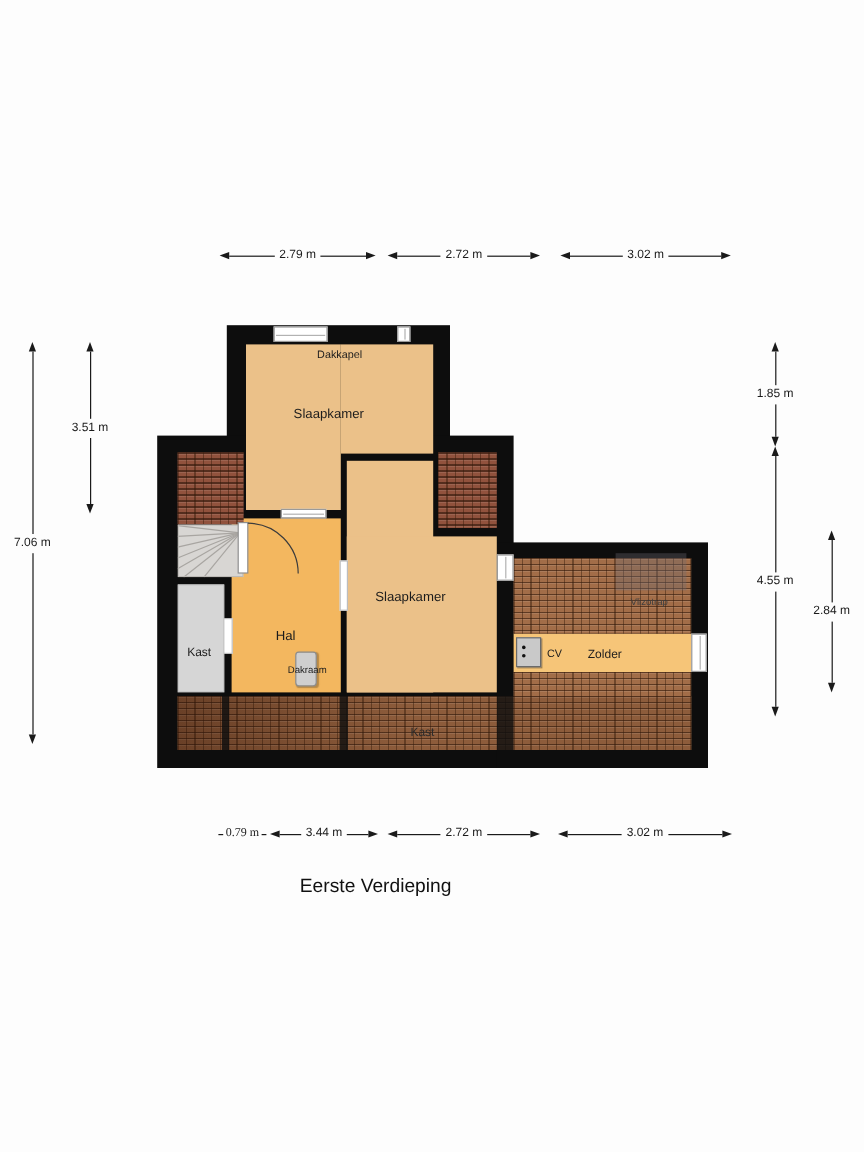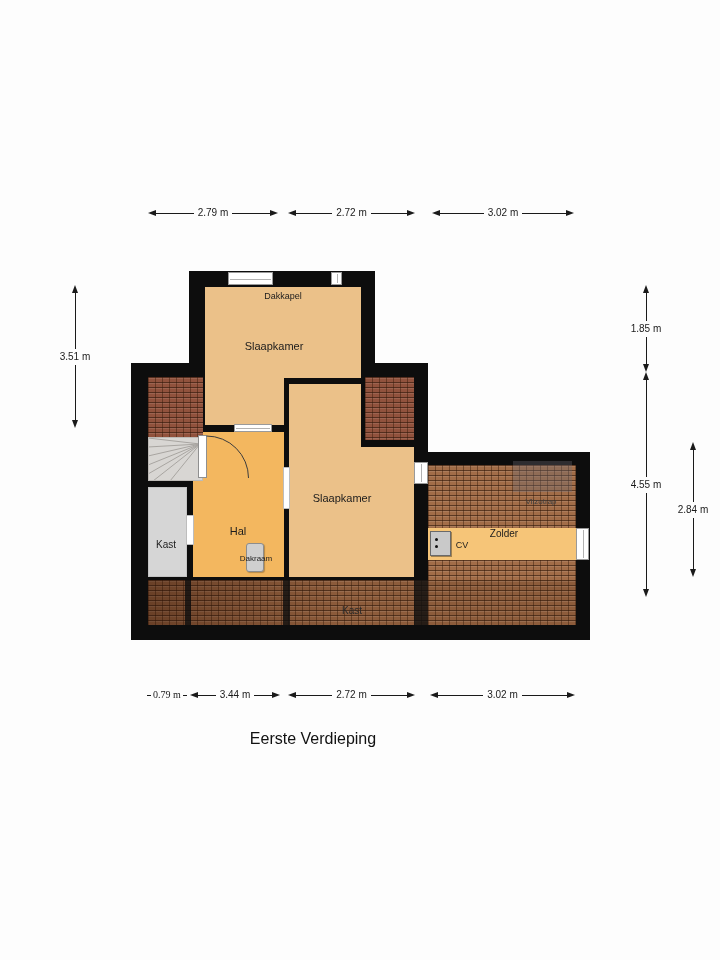--- a/index.html
+++ b/index.html
@@ -49,21 +49,21 @@
 
   .dakraam-box { background:#cfcfcf; border:1px solid #8d8d8d; border-radius:3px; box-shadow:1px 1px 1px rgba(0,0,0,0.25); }
 
   .lbl { position:absolute; transform:translate(-50%,-50%); color:#1c1c1c; white-space:nowrap; line-height:1; }
   .lbl-room { font-size:11px; }
   .lbl-small { font-size:9px; }
   .lbl-tiny { font-size:8px; }
   .lbl-gray { color:#3f3f3f; }
   .title { position:absolute; transform:translate(-50%,-50%); font-size:16px; color:#111; white-space:nowrap; }
 
-  .dimh { position:absolute; display:flex; align-items:center; height:12px; }
+  .dimh { position:absolute; display:flex; align-items:center; height:12px;margin-left:35px; }
   .dimv { position:absolute; display:flex; flex-direction:column; align-items:center; width:40px; }
   .dline-h { flex:1; height:0; border-top:1px solid #1a1a1a; }
   .dline-v { flex:1; width:0; border-left:1px solid #1a1a1a; }
   .dlbl { font-size:10px; color:#1a1a1a; padding:0 4px; white-space:nowrap; line-height:1; }
   .dimv .dlbl { padding:3px 0; }
   .arw { width:0; height:0; flex:none; }
   .arw-l { border-top:3px solid transparent; border-bottom:3px solid transparent; border-right:8px solid #1a1a1a; }
   .arw-r { border-top:3px solid transparent; border-bottom:3px solid transparent; border-left:8px solid #1a1a1a; }
   .arw-u { border-left:3px solid transparent; border-right:3px solid transparent; border-bottom:8px solid #1a1a1a; }
   .arw-d { border-left:3px solid transparent; border-right:3px solid transparent; border-top:8px solid #1a1a1a; }
@@ -131,21 +131,21 @@
   <div class="abs dakraam-box" style="left:246px;top:543px;width:18px;height:29px;"></div>
 
   <div class="lbl lbl-small" style="left:283px;top:296px;">Dakkapel</div>
   <div class="lbl lbl-room" style="left:274px;top:346px;">Slaapkamer</div>
   <div class="lbl lbl-room" style="left:342px;top:498px;">Slaapkamer</div>
   <div class="lbl lbl-room" style="left:238px;top:531px;">Hal</div>
   <div class="lbl" style="left:166px;top:545px;font-size:10px;">Kast</div>
   <div class="lbl lbl-tiny" style="left:256px;top:559px;">Dakraam</div>
   <div class="lbl lbl-tiny lbl-gray" style="left:541px;top:502px;">Vlizotrap</div>
   <div class="lbl lbl-small" style="left:462px;top:545px;">CV</div>
-  <div class="lbl" style="left:504px;top:534px;font-size:10px;">Zolder</div>
+  <div class="lbl" style="left:504px;top:546px;font-size:10px;">Zolder</div>
   <div class="lbl" style="left:352px;top:611px;font-size:10px;color:#2b2b2b;">Kast</div>
 
   <div class="dimh" style="left:148px;top:207px;width:130px;">
     <span class="arw arw-l"></span>
     <span class="dline-h"></span>
     <span class="dlbl">2.79 m</span>
     <span class="dline-h"></span>
     <span class="arw arw-r"></span>
   </div>
   <div class="dimh" style="left:288px;top:207px;width:127px;">
@@ -183,20 +183,27 @@
     <span class="arw arw-r"></span>
   </div>
   <div class="dimh" style="left:430px;top:689px;width:145px;">
     <span class="arw arw-l"></span>
     <span class="dline-h"></span>
     <span class="dlbl">3.02 m</span>
     <span class="dline-h"></span>
     <span class="arw arw-r"></span>
   </div>
 
+  <div class="dimv" style="left:7px;top:285px;height:335px;">
+    <span class="arw arw-u"></span>
+    <span class="dline-v"></span>
+    <span class="dlbl">7.06 m</span>
+    <span class="dline-v"></span>
+    <span class="arw arw-d"></span>
+  </div>
   <div class="dimv" style="left:55px;top:285px;height:143px;">
     <span class="arw arw-u"></span>
     <span class="dline-v"></span>
     <span class="dlbl">3.51 m</span>
     <span class="dline-v"></span>
     <span class="arw arw-d"></span>
   </div>
 
   <div class="dimv" style="left:626px;top:285px;height:87px;">
     <span class="arw arw-u"></span>

